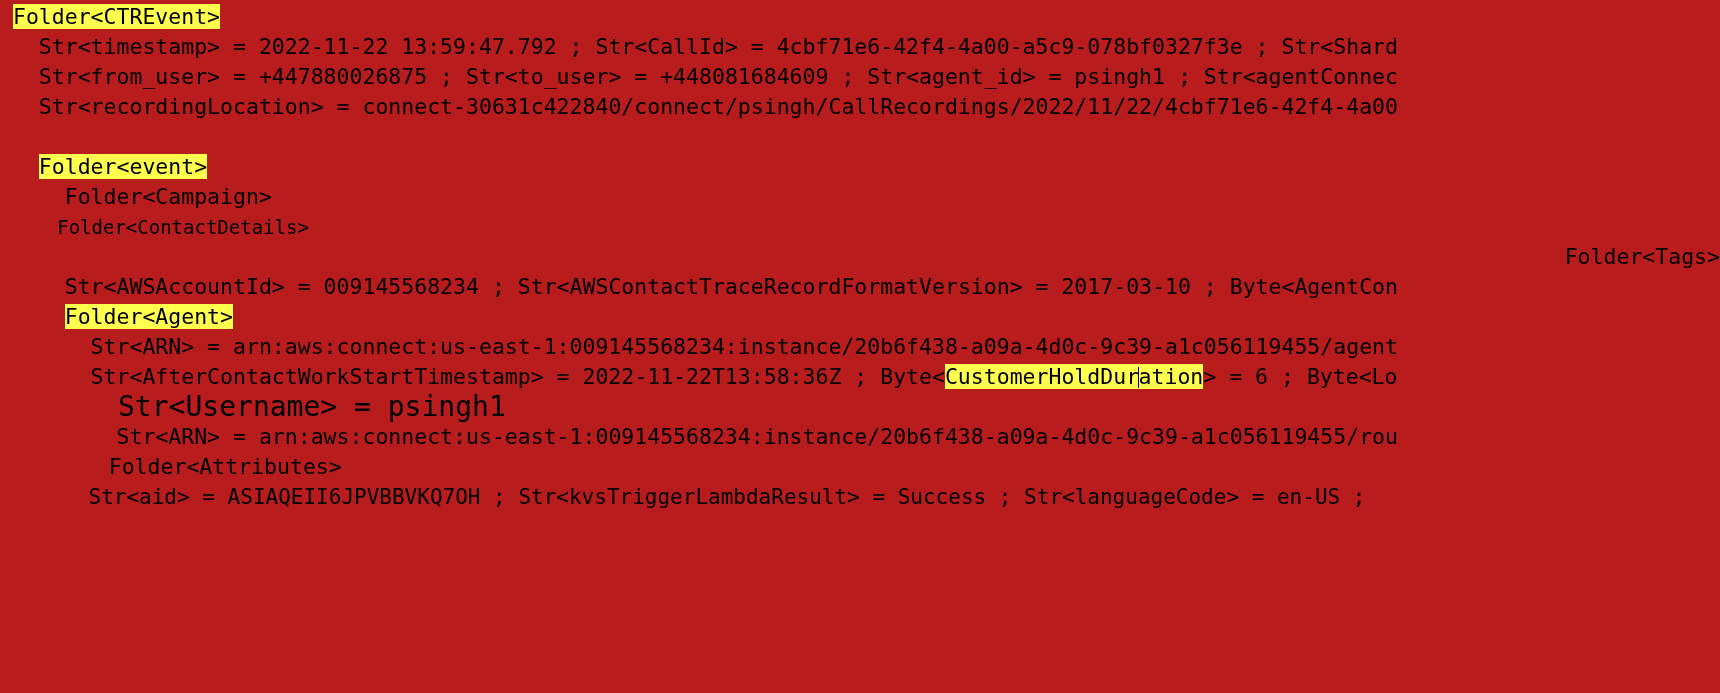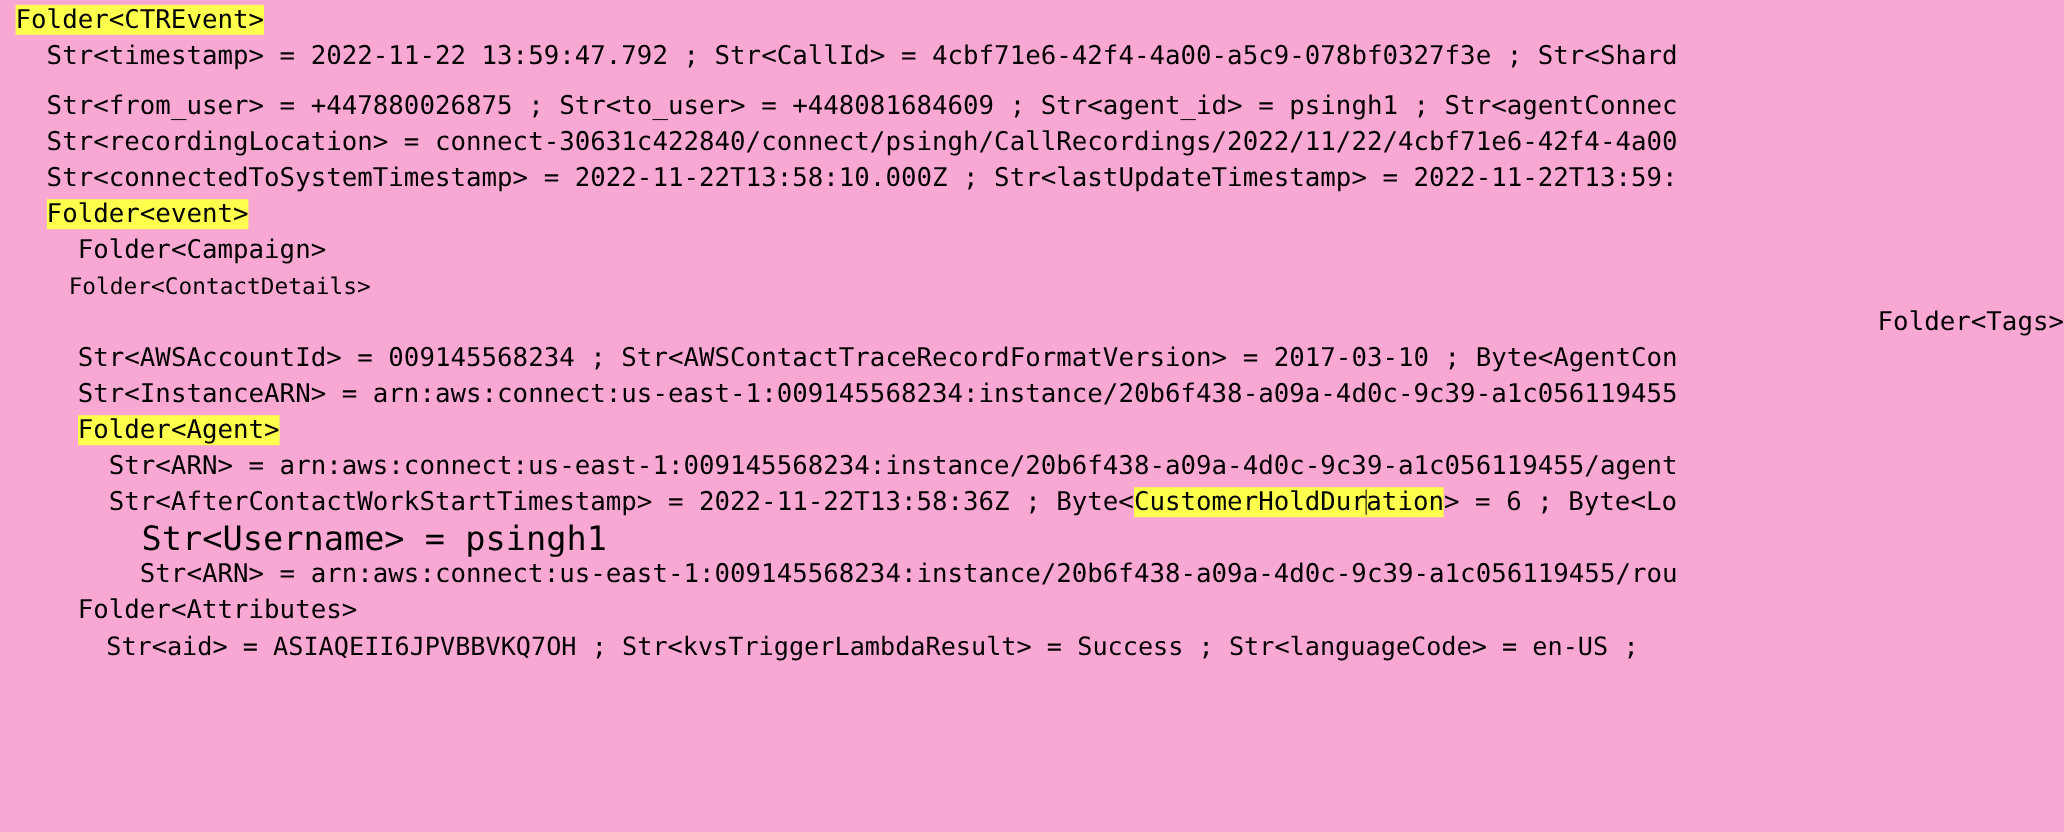--- a/index.html
+++ b/index.html
@@ -50,32 +50,31 @@
     width: 0px;
     border-left: 1.5px solid #000000;
     height: 21px;
     vertical-align: -4px;
     margin: 0 -0.75px;
   }
 </style>
 </head>
 <body>
 
-<div id="tree-view" style="background: #f9a8d4; color: rgb(0, 0, 0);">
+<div id="tree-view" style="background: #b91c1c; color: rgb(0, 0, 0);">
     <div class="tree-line" style="font-size: 21.5px; height: 30px; line-height: 30px;"><span> </span><span class="hl" style="background: rgb(255, 255, 77);">Folder&lt;CTREvent&gt;</span></div>
     <div class="tree-line" style="font-size: 21.5px; height: 30px; line-height: 30px;"><span>   </span><span class="line-text">Str&lt;timestamp&gt; = 2022-11-22 13:59:47.792 ; Str&lt;CallId&gt; = 4cbf71e6-42f4-4a00-a5c9-078bf0327f3e ; Str&lt;Shard</span></div>
-    <div class="tree-line" style="font-size: 21.5px; height: 30px; line-height: 30px; margin-top: 12px;"><span>   </span><span class="line-text">Str&lt;from_user&gt; = +447880026875 ; Str&lt;to_user&gt; = +448081684609 ; Str&lt;agent_id&gt; = psingh1 ; Str&lt;agentConnec</span></div>
+    <div class="tree-line" style="font-size: 21.5px; height: 30px; line-height: 30px;"><span>   </span><span class="line-text">Str&lt;from_user&gt; = +447880026875 ; Str&lt;to_user&gt; = +448081684609 ; Str&lt;agent_id&gt; = psingh1 ; Str&lt;agentConnec</span></div>
     <div class="tree-line" style="font-size: 21.5px; height: 30px; line-height: 30px;"><span>   </span><span class="line-text">Str&lt;recordingLocation&gt; = connect-30631c422840/connect/psingh/CallRecordings/2022/11/22/4cbf71e6-42f4-4a00</span></div>
-    <div class="tree-line" style="font-size: 21.5px; height: 30px; line-height: 30px;"><span>   </span><span class="line-text">Str&lt;connectedToSystemTimestamp&gt; = 2022-11-22T13:58:10.000Z ; Str&lt;lastUpdateTimestamp&gt; = 2022-11-22T13:59:</span></div>
+    <div class="tree-line" style="font-size: 21.5px; height: 30px; line-height: 30px;"><span>   </span></div>
     <div class="tree-line" style="font-size: 21.5px; height: 30px; line-height: 30px;"><span>   </span><span class="hl" style="background: rgb(255, 255, 77);">Folder&lt;event&gt;</span></div>
     <div class="tree-line" style="font-size: 21.5px; height: 30px; line-height: 30px;"><span>     </span><span class="line-text">Folder&lt;Campaign&gt;</span></div>
     <div class="tree-line" style="font-size: 19px; height: 30px; line-height: 30px;"><span>     </span><span class="line-text">Folder&lt;ContactDetails&gt;</span></div>
     <div class="tree-line" style="font-size: 21.5px; height: 30px; line-height: 30px; text-align: right;"><span>     </span><span class="line-text">Folder&lt;Tags&gt;</span></div>
     <div class="tree-line" style="font-size: 21.5px; height: 30px; line-height: 30px;"><span>     </span><span class="line-text">Str&lt;AWSAccountId&gt; = 009145568234 ; Str&lt;AWSContactTraceRecordFormatVersion&gt; = 2017-03-10 ; Byte&lt;AgentCon</span></div>
-    <div class="tree-line" style="font-size: 21.5px; height: 30px; line-height: 30px;"><span>     </span><span class="line-text">Str&lt;InstanceARN&gt; = arn:aws:connect:us-east-1:009145568234:instance/20b6f438-a09a-4d0c-9c39-a1c056119455</span></div>
     <div class="tree-line" style="font-size: 21.5px; height: 30px; line-height: 30px;"><span>     </span><span class="hl" style="background: rgb(255, 255, 77);">Folder&lt;Agent&gt;</span></div>
     <div class="tree-line" style="font-size: 21.5px; height: 30px; line-height: 30px;"><span>       </span><span class="line-text">Str&lt;ARN&gt; = arn:aws:connect:us-east-1:009145568234:instance/20b6f438-a09a-4d0c-9c39-a1c056119455/agent</span></div>
     <div class="tree-line" style="font-size: 21.5px; height: 30px; line-height: 30px;"><span>       </span><span class="line-text">Str&lt;AfterContactWorkStartTimestamp&gt; = 2022-11-22T13:58:36Z ; Byte&lt;</span><span class="hl-inline" style="background: rgb(255, 255, 77);">CustomerHoldDur</span><span class="hl-inline" style="background: rgb(255, 255, 77);"><span class="caret"></span></span><span class="hl-inline" style="background: rgb(255, 255, 77);">ation</span><span class="line-text">&gt; = 6 ; Byte&lt;Lo</span></div>
     <div class="tree-line" style="font-size: 28px; height: 30px; line-height: 30px;"><span>       </span><span class="line-text">Str&lt;Username&gt; = psingh1</span></div>
     <div class="tree-line" style="font-size: 21.5px; height: 30px; line-height: 30px;"><span>         </span><span class="line-text">Str&lt;ARN&gt; = arn:aws:connect:us-east-1:009145568234:instance/20b6f438-a09a-4d0c-9c39-a1c056119455/rou</span></div>
-    <div class="tree-line" style="font-size: 21.5px; height: 30px; line-height: 30px;"><span>     </span><span class="line-text">Folder&lt;Attributes&gt;</span></div>
+    <div class="tree-line" style="font-size: 21.5px; height: 30px; line-height: 30px; margin-left: 44px;"><span>     </span><span class="line-text">Folder&lt;Attributes&gt;</span></div>
     <div class="tree-line" style="font-size: 21px; height: 30px; line-height: 30px;"><span>       </span><span class="line-text">Str&lt;aid&gt; = ASIAQEII6JPVBBVKQ7OH ; Str&lt;kvsTriggerLambdaResult&gt; = Success ; Str&lt;languageCode&gt; = en-US ;</span></div>
   </div>
 
 </body></html>

